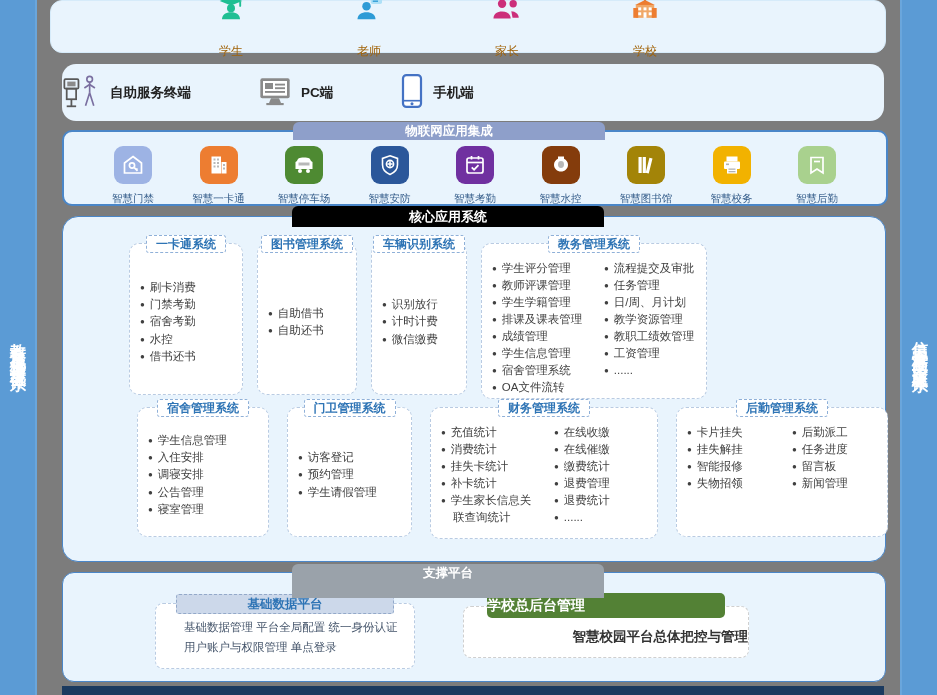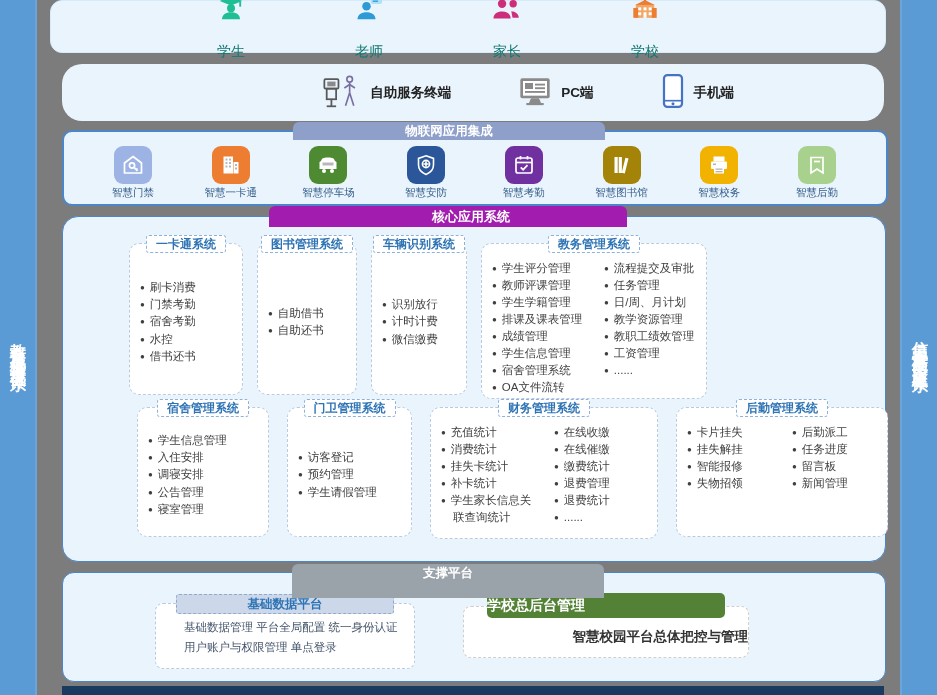--- a/index.html
+++ b/index.html
@@ -16,41 +16,41 @@
 
   
   .panel{position:absolute;background:#e9f4fd;border-radius:12px;}
   .tab{position:absolute;left:calc(50% - 26px);transform:translateX(-50%);
        color:#fff;font-weight:bold;text-align:center;border-radius:6px 6px 0 0;z-index:3;}
 
   
   #row-users{left:50px;top:0;width:836px;height:53px;border:1px solid #d6ebfa;
              display:flex;align-items:center;padding-left:150px;gap:78px;box-sizing:border-box;}
   .usergroup{display:flex;flex-direction:column;align-items:center;width:60px;}
-  .usergroup .lbl{font-size:14px;color:#0f766e;margin-top:16px;}
-
-  
-  #row-terminals{left:62px;top:64px;width:822px;height:57px;border-radius:20px;
-                 display:flex;align-items:center;justify-content:flex-end;gap:66px;
+  .usergroup .lbl{font-size:12px;color:#a16207;margin-top:16px;}
+
+  
+  #row-terminals{left:62px;top:64px;width:822px;height:57px;border-radius:14px;
+                 display:flex;align-items:center;justify-content:flex-start;gap:66px;
                  padding-right:150px;box-sizing:border-box;}
   .termgroup{display:flex;align-items:center;gap:8px;}
   .termgroup .lbl{font-size:13.5px;color:#222;font-weight:bold;}
 
   
   #row-iot{left:62px;top:130px;width:822px;height:72px;border:2px solid #4a86c8;border-radius:10px;}
   #tab-iot{top:-10px;width:312px;height:18px;line-height:18px;font-size:12.5px;background:#8e9fca;}
   .iot-strip{display:flex;justify-content:space-between;padding:14px 30px 0 30px;}
   .iot-cell{width:78px;text-align:center;}
   .tile{width:38px;height:38px;border-radius:9px;margin:0 auto;
         display:flex;align-items:center;justify-content:center;}
-  .iot-cell .lbl{font-size:10.5px;color:#355d8a;margin-top:2px;white-space:nowrap;}
+  .iot-cell .lbl{font-size:10.5px;color:#355d8a;margin-top:8px;white-space:nowrap;}
 
   
   #panel-core{left:62px;top:216px;width:822px;height:344px;border:1.5px solid #4a86c8;border-radius:16px;}
-  #tab-core{top:-11px;width:312px;height:21px;line-height:21px;font-size:13px;background:#a21caf;padding-left:46px;}
+  #tab-core{top:-11px;width:312px;height:21px;line-height:21px;font-size:13px;background:#000000;}
   .corerow{position:absolute;display:flex;}
   #corerow1{left:66px;top:26px;gap:14px;}
   #corerow2{left:74px;top:190px;gap:18px;}
   .sysbox{position:relative;background:#fff;border:1px dashed #b9cbe2;border-radius:10px;
           display:flex;flex-direction:column;box-sizing:border-box;}
   .stitle{position:absolute;top:-9px;left:50%;transform:translateX(-50%);background:#fff;
           border:1px dashed #8fb0d8;border-radius:3px;padding:0 9px;color:#2e74b5;
           font-weight:bold;font-size:12px;line-height:16px;white-space:nowrap;z-index:2;}
   .cols{flex:1;display:flex;padding-top:12px;}
   .sysbox ul{flex:1;display:flex;flex-direction:column;justify-content:center;
@@ -273,20 +273,29 @@
               <rect x="4" y="5" width="16" height="15" rx="2"></rect>
               <line x1="4" y1="9.5" x2="20" y2="9.5"></line>
               <line x1="8.5" y1="3" x2="8.5" y2="6.5"></line>
               <line x1="15.5" y1="3" x2="15.5" y2="6.5"></line>
               <path d="M8.7 14.3l2.4 2.4 4.4-4.6"></path>
             </svg>
         </div>
         <div class="lbl">智慧考勤</div>
       </div>
 
+      <div class="iot-cell">
+        <div class="tile" style="background: rgb(132, 60, 12);">
+          <svg width="24" height="24" viewBox="0 0 24 24">
+              <path d="M9 3.5h6v2.2c2.4 1.1 4 3.3 4 6 0 3.8-3.1 6.8-7 6.8s-7-3-7-6.8c0-2.7 1.6-4.9 4-6Z" fill="#fff"></path>
+              <ellipse cx="12" cy="11.5" rx="3" ry="3.4" fill="rgba(0,0,0,0.28)"></ellipse>
+            </svg>
+        </div>
+        <div class="lbl">智慧水控</div>
+      </div>
 
       <div class="iot-cell">
         <div class="tile" style="background: rgb(163, 132, 8);">
           <svg width="24" height="24" viewBox="0 0 24 24" fill="#fff">
               <rect x="4.5" y="4" width="3.2" height="16"></rect>
               <rect x="8.7" y="4" width="3.2" height="16"></rect>
               <rect x="13.5" y="4.8" width="3.2" height="15.5" transform="rotate(14 15 12.5)"></rect>
             </svg>
         </div>
         <div class="lbl">智慧图书馆</div>

